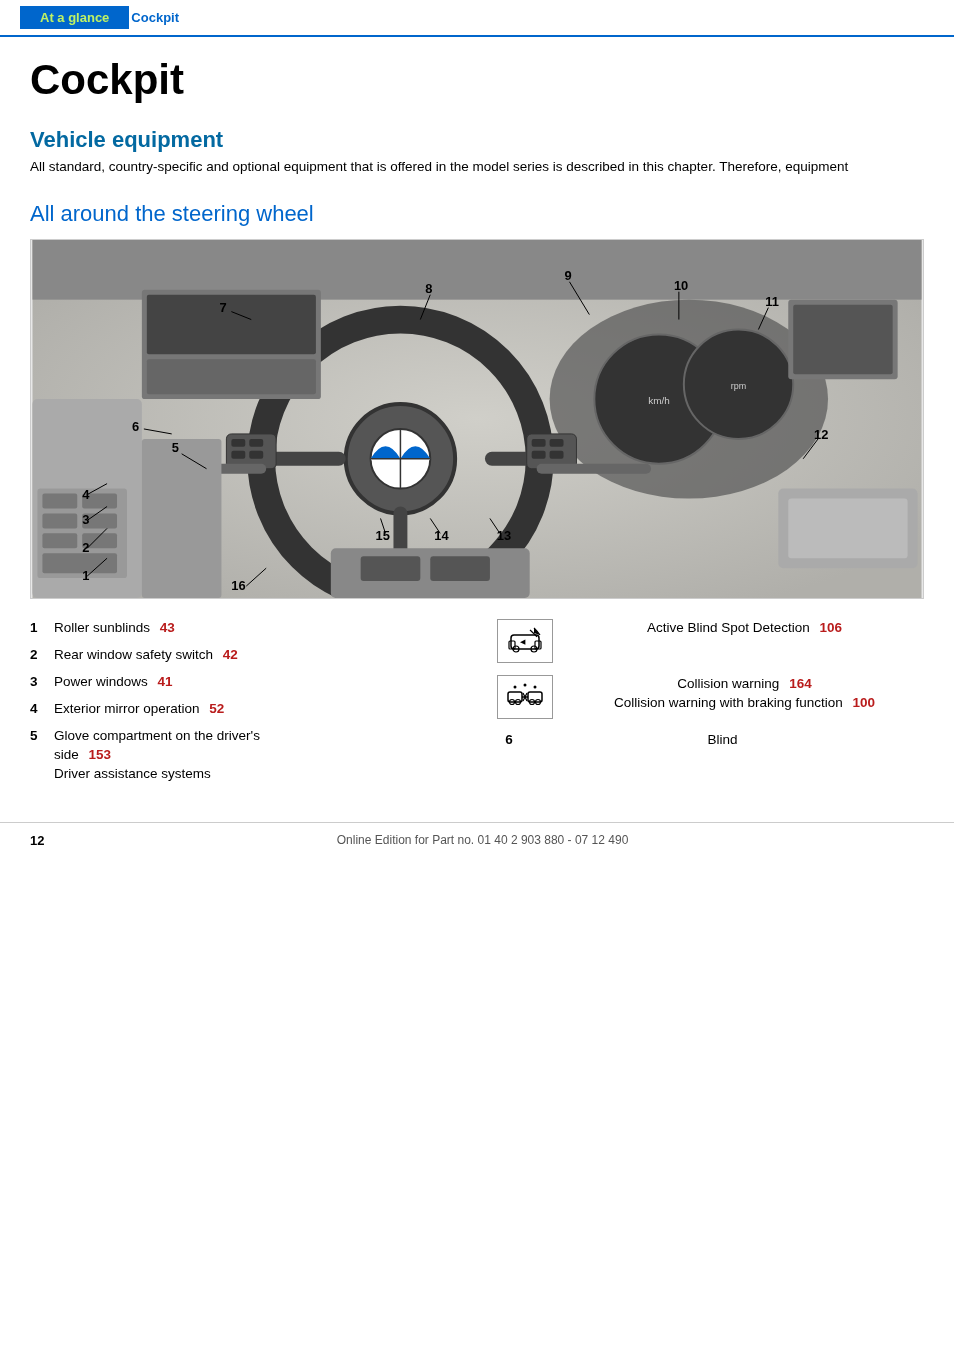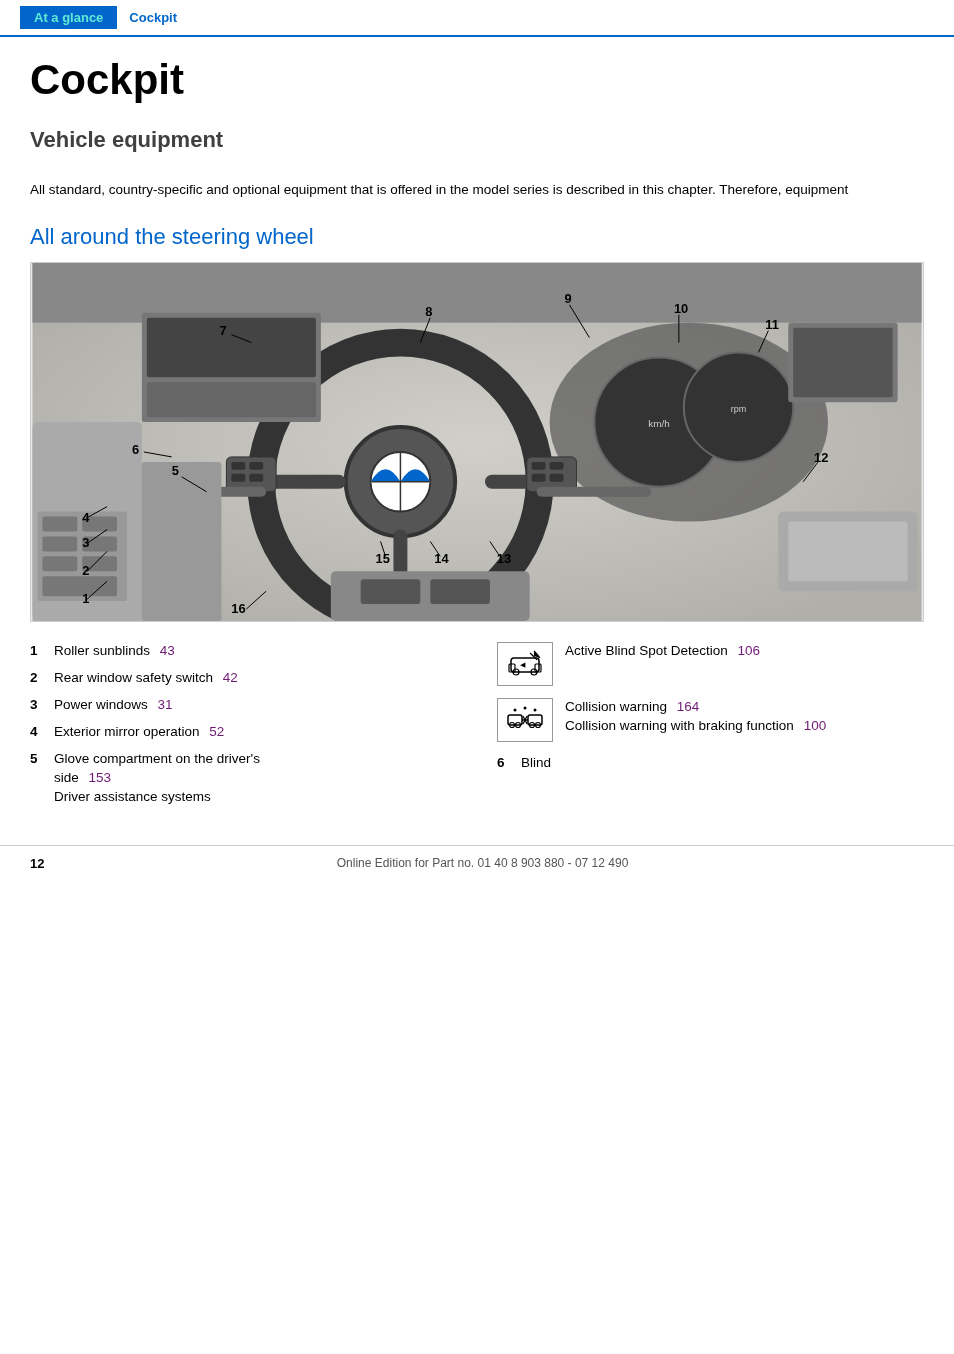--- a/index.html
+++ b/index.html
@@ -17,25 +17,25 @@
     .header-bar {
       display: flex;
       align-items: center;
       border-bottom: 2px solid #0066cc;
       padding: 6px 20px;
       background: #fff;
     }
 
     .breadcrumb-at-glance {
       background: #0066cc;
-      color: #5eead4;
-      padding: 4px 14px;
+      color: #bef264;
+      padding: 4px 20px;
       font-size: 13px;
       font-weight: bold;
-      margin-right: 12px;
+      margin-right: 2px;
     }
 
     .breadcrumb-cockpit {
       color: #0066cc;
       font-size: 13px;
       font-weight: bold;
     }
 
     
     .content {
@@ -47,22 +47,22 @@
       font-size: 42px;
       font-weight: bold;
       margin-bottom: 24px;
       line-height: 1.1;
     }
 
     
     .section-heading {
       font-size: 22px;
       font-weight: bold;
-      color: #404040;
-      margin-bottom: 27px;
+      color: #0369a1;
+      margin-bottom: 4px;
     }
 
     
     .intro-section {
       display: flex;
       gap: 54px;
       margin-bottom: 24px;
     }
 
     .intro-col {
@@ -104,42 +104,43 @@
     }
 
     .parts-left {
       flex: 1;
       padding-right: 30px;
     }
 
     .parts-right {
       flex: 1;
       padding-left: 10px;
+      text-align: center;
     }
 
     .part-item {
       display: flex;
       margin-bottom: 8px;
       font-size: 13.5px;
       line-height: 1.4;
     }
 
     .part-number {
       font-weight: bold;
       min-width: 24px;
       flex-shrink: 0;
     }
 
     .part-desc {
       flex: 1;
     }
 
     .part-page {
-      color: #701a75;
-      font-weight: normal;
+      color: #b91c1c;
+      font-weight: bold;
       margin-left: 6px;
       margin-top: 35px;
     }
 
     
     .right-item {
       display: flex;
       align-items: flex-start;
       margin-bottom: 12px;
       font-size: 13.5px;
@@ -355,21 +356,21 @@
       <div class="part-item">
         <span class="part-number">1</span>
         <span class="part-desc">Roller sunblinds <span class="part-page">43</span></span>
       </div>
       <div class="part-item">
         <span class="part-number">2</span>
         <span class="part-desc">Rear window safety switch <span class="part-page">42</span></span>
       </div>
       <div class="part-item">
         <span class="part-number">3</span>
-        <span class="part-desc">Power windows <span class="part-page">31</span></span>
+        <span class="part-desc">Power windows <span class="part-page">41</span></span>
       </div>
       <div class="part-item">
         <span class="part-number">4</span>
         <span class="part-desc">Exterior mirror operation <span class="part-page">52</span></span>
       </div>
       <div class="part-item">
         <span class="part-number">5</span>
         <span class="part-desc">
           Glove compartment on the driver's<br>side <span class="part-page">153</span><br>
           Driver assistance systems
@@ -432,15 +433,15 @@
         <span class="part-desc">Blind</span>
       </div>
 
     </div>
   </div>
 
 </div>
 
 <div class="footer">
   <span class="footer-page">12</span>
-  <span class="footer-center">Online Edition for Part no. 01 40 8 903 880 - 07 12 490</span>
+  <span class="footer-center">Online Edition for Part no. 01 40 2 903 880 - 07 12 490</span>
   <span>&nbsp;</span>
 </div>
 
 </body></html>

